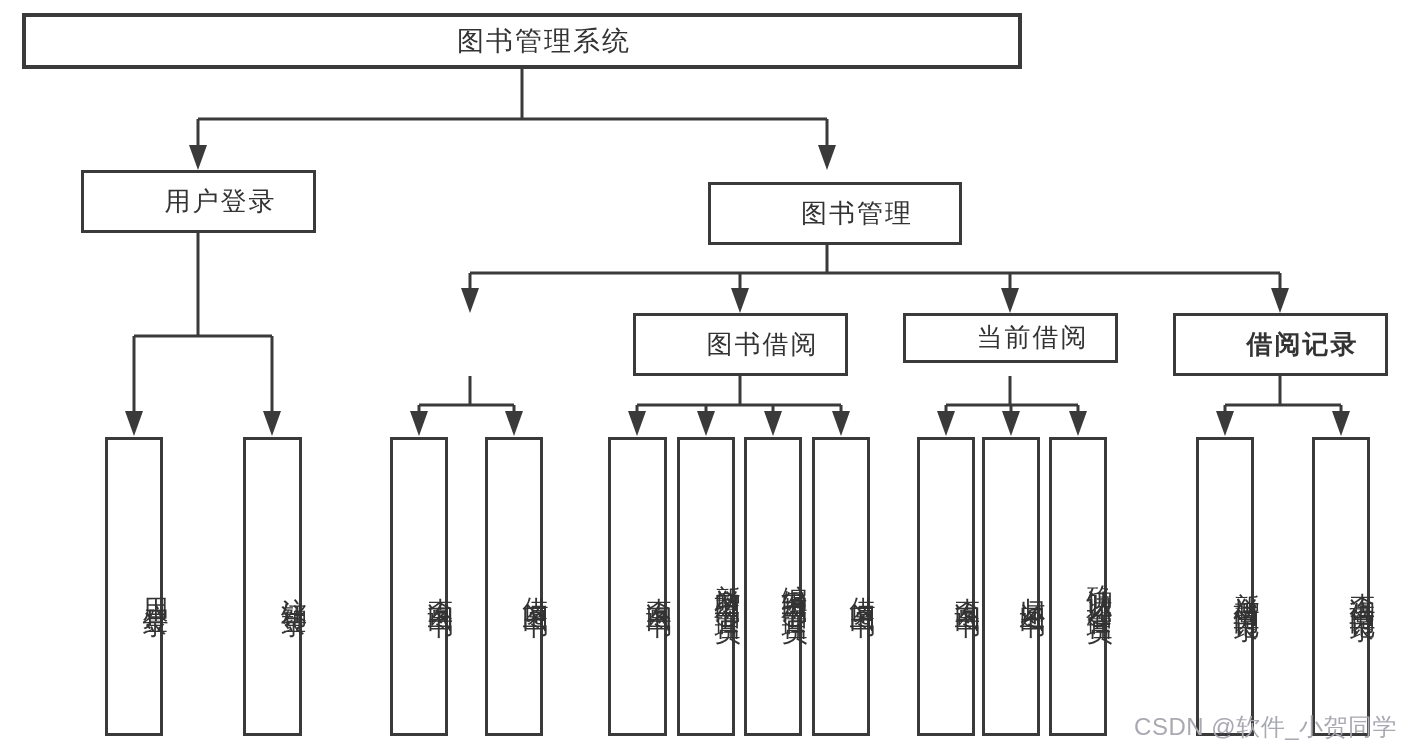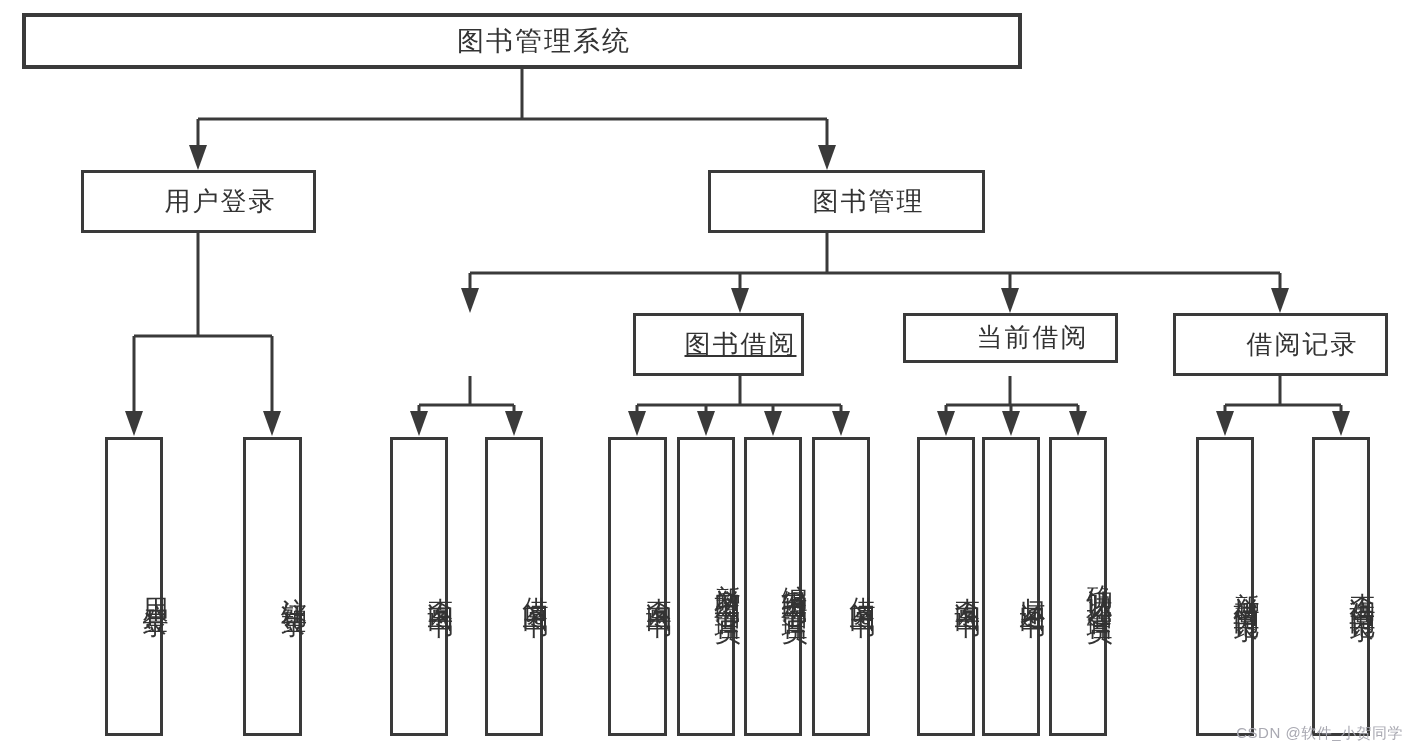--- a/index.html
+++ b/index.html
@@ -52,23 +52,23 @@
     writing-mode: vertical-rl;
     text-orientation: mixed;
     letter-spacing: 5px;
     line-height: 1;
     font-size: 26px;
     white-space: normal;
   }
 
   .watermark {
     position: absolute;
-    right: 2px;
+    right: 8px;
     bottom: 4px;
-    font-size: 15px;
+    font-size: 24px;
     letter-spacing: 0.5px;
     color: var(--watermark, #a9a9b2);
     z-index: 5;
   }
 </style>
 </head>
 <body>
 
 <div class="stage">
 
@@ -105,25 +105,25 @@
     <polygon class="arrowhead" points="937,411 955,411 946,436"></polygon>
     <polygon class="arrowhead" points="1002,411 1020,411 1011,436"></polygon>
     <polygon class="arrowhead" points="1069,411 1087,411 1078,436"></polygon>
     <polygon class="arrowhead" points="1216,411 1234,411 1225,436"></polygon>
     <polygon class="arrowhead" points="1332,411 1350,411 1341,436"></polygon>
   </svg>
 
   <div class="node root" style="left:22px; top:13px; width:1000px; height:56px;">图书管理系统</div>
 
   <div class="node" style="left:81px; top:170px; width:235px; height:63px;">用户登录</div>
-  <div class="node" style="left:708px; top:170px; width:277px; height:63px;">图书管理</div>
+  <div class="node" style="left:708px; top:182px; width:254px; height:63px;">图书管理</div>
 
-  <div class="node" style="left:633px; top:313px; width:171px; height:63px;text-decoration:underline;">图书借阅</div>
+  <div class="node" style="left:633px; top:313px; width:215px; height:63px;">图书借阅</div>
   <div class="node" style="left:903px; top:313px; width:215px; height:50px;">当前借阅</div>
-  <div class="node" style="left:1173px; top:313px; width:215px; height:63px;">借阅记录</div>
+  <div class="node" style="left:1173px; top:313px; width:215px; height:63px;font-weight:bold;">借阅记录</div>
 
   <div class="node leaf" style="left:105px; top:437px; width:58px; height:299px;">用户登录</div>
   <div class="node leaf" style="left:243px; top:437px; width:59px; height:299px;">注销登录</div>
 
   <div class="node leaf" style="left:390px; top:437px; width:58px; height:299px;">查询图书</div>
   <div class="node leaf" style="left:485px; top:437px; width:58px; height:299px;">借阅图书</div>
 
   <div class="node leaf" style="left:608px; top:437px; width:59px; height:299px;">查询图书</div>
   <div class="node leaf" style="left:677px; top:437px; width:58px; height:299px;">新增图书（管理员）</div>
   <div class="node leaf" style="left:744px; top:437px; width:58px; height:299px;">编辑图书（管理员）</div>

